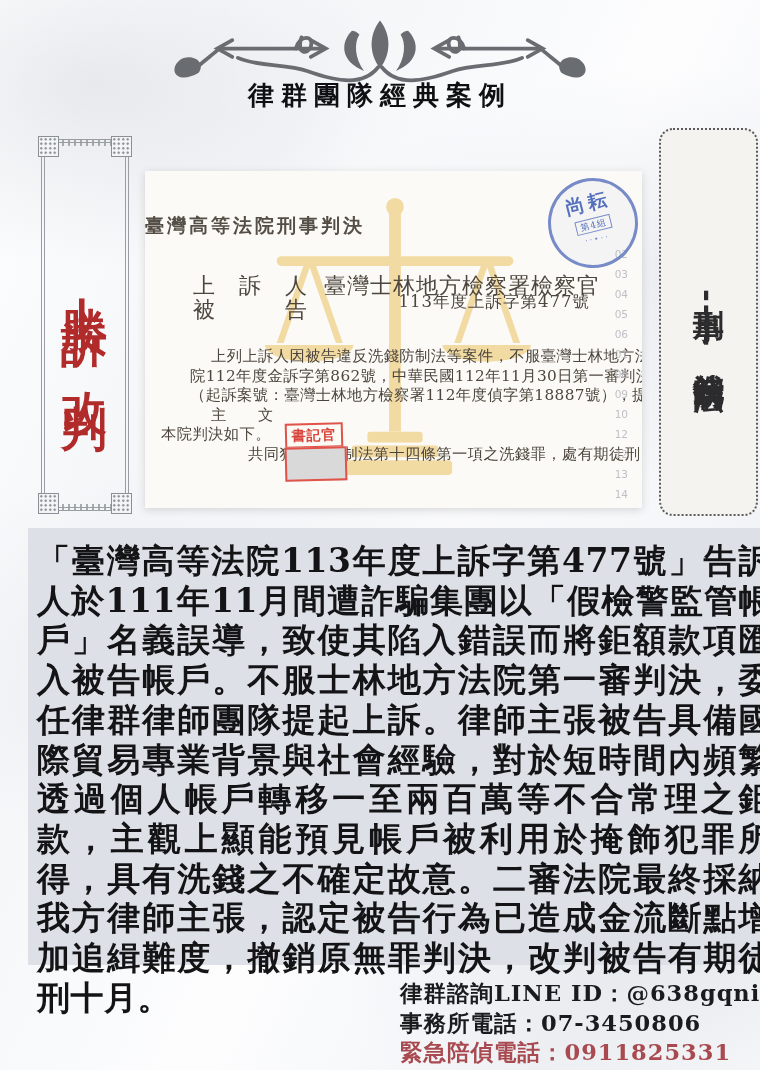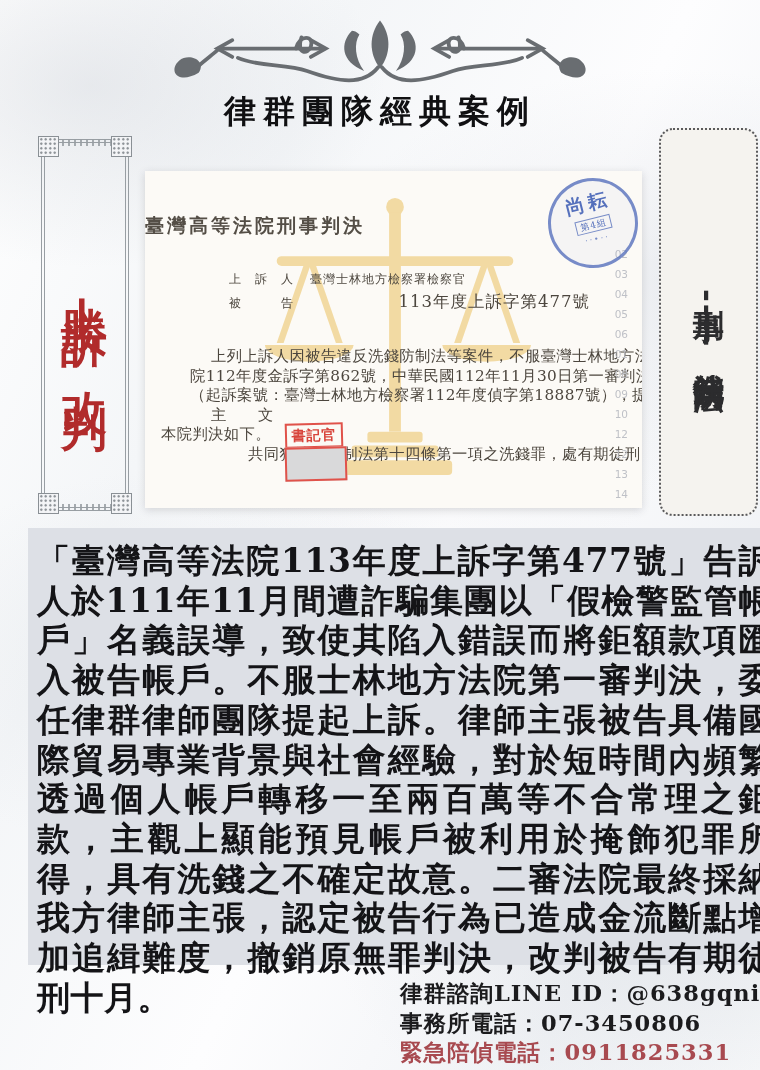--- a/index.html
+++ b/index.html
@@ -13,22 +13,22 @@
       radial-gradient(ellipse 500px 300px at 88% 26%, rgba(203,208,216,.30), transparent 70%),
       radial-gradient(ellipse 460px 280px at 25% 62%, rgba(206,211,218,.26), transparent 70%),
       radial-gradient(ellipse 520px 300px at 92% 88%, rgba(199,205,213,.32), transparent 70%),
       radial-gradient(ellipse 380px 240px at 55% 40%, rgba(210,214,220,.20), transparent 70%),
       linear-gradient(115deg,#ffffff 0%,#f4f6f8 28%,#fdfdfe 55%,#f1f3f6 82%,#fafbfc 100%);
   }
 
   
   .ornament{position:absolute;left:50%;top:16px;transform:translateX(-50%);}
   .page-title{
-    position:absolute;left:0;right:0;top:78px;margin:12px;
-    text-align:center;font-size:32px;font-weight:900;color:#101012;
+    position:absolute;left:0;right:0;top:78px;margin:0;
+    text-align:center;font-size:26px;font-weight:900;color:#101012;
     letter-spacing:7px;
   }
 
   
   .banner{
     position:absolute;left:36px;top:134px;width:98px;height:382px;
     display:flex;align-items:center;justify-content:center;
   }
   .banner-frame{
     position:absolute;inset:5px;
@@ -60,21 +60,21 @@
   }
   .scales{position:absolute;left:112px;top:22px;z-index:0;opacity:.92;}
   .doc-inner{position:relative;z-index:1;}
   .doc-title{
     position:absolute;left:0;right:40px;top:42px;text-align:left;
     font-size:19px;letter-spacing:3px;color:#544e46;font-weight:600;
   }
   .doc-caseno{
     position:absolute;right:52px;top:72px;font-size:16.5px;letter-spacing:1px;margin-top:48px;
   }
-  .doc-party{position:absolute;left:48px;font-size:12px;letter-spacing:1px;display:flex;gap:16px;margin-left:36px;}
+  .doc-party{position:absolute;left:48px;font-size:22px;letter-spacing:1px;display:flex;gap:16px;}
   .party-0{top:100px}.party-1{top:124px}
   .doc-body{position:absolute;left:45px;top:176px;right:64px;}
   .bl{font-size:15.3px;line-height:19.6px;letter-spacing:.4px;white-space:nowrap;}
   .bl.ind1{padding-left:21px;}
   .bl.ind2{padding-left:58px;}
   .bl.outd{margin-left:-29px;}
   .clerk-stamp{
     position:absolute;left:140px;top:252px;width:54px;height:21px;z-index:2;
     border:2px solid #e0524a;color:#d8453c;font-size:14px;font-weight:bold;
     display:flex;align-items:center;justify-content:center;letter-spacing:1px;

